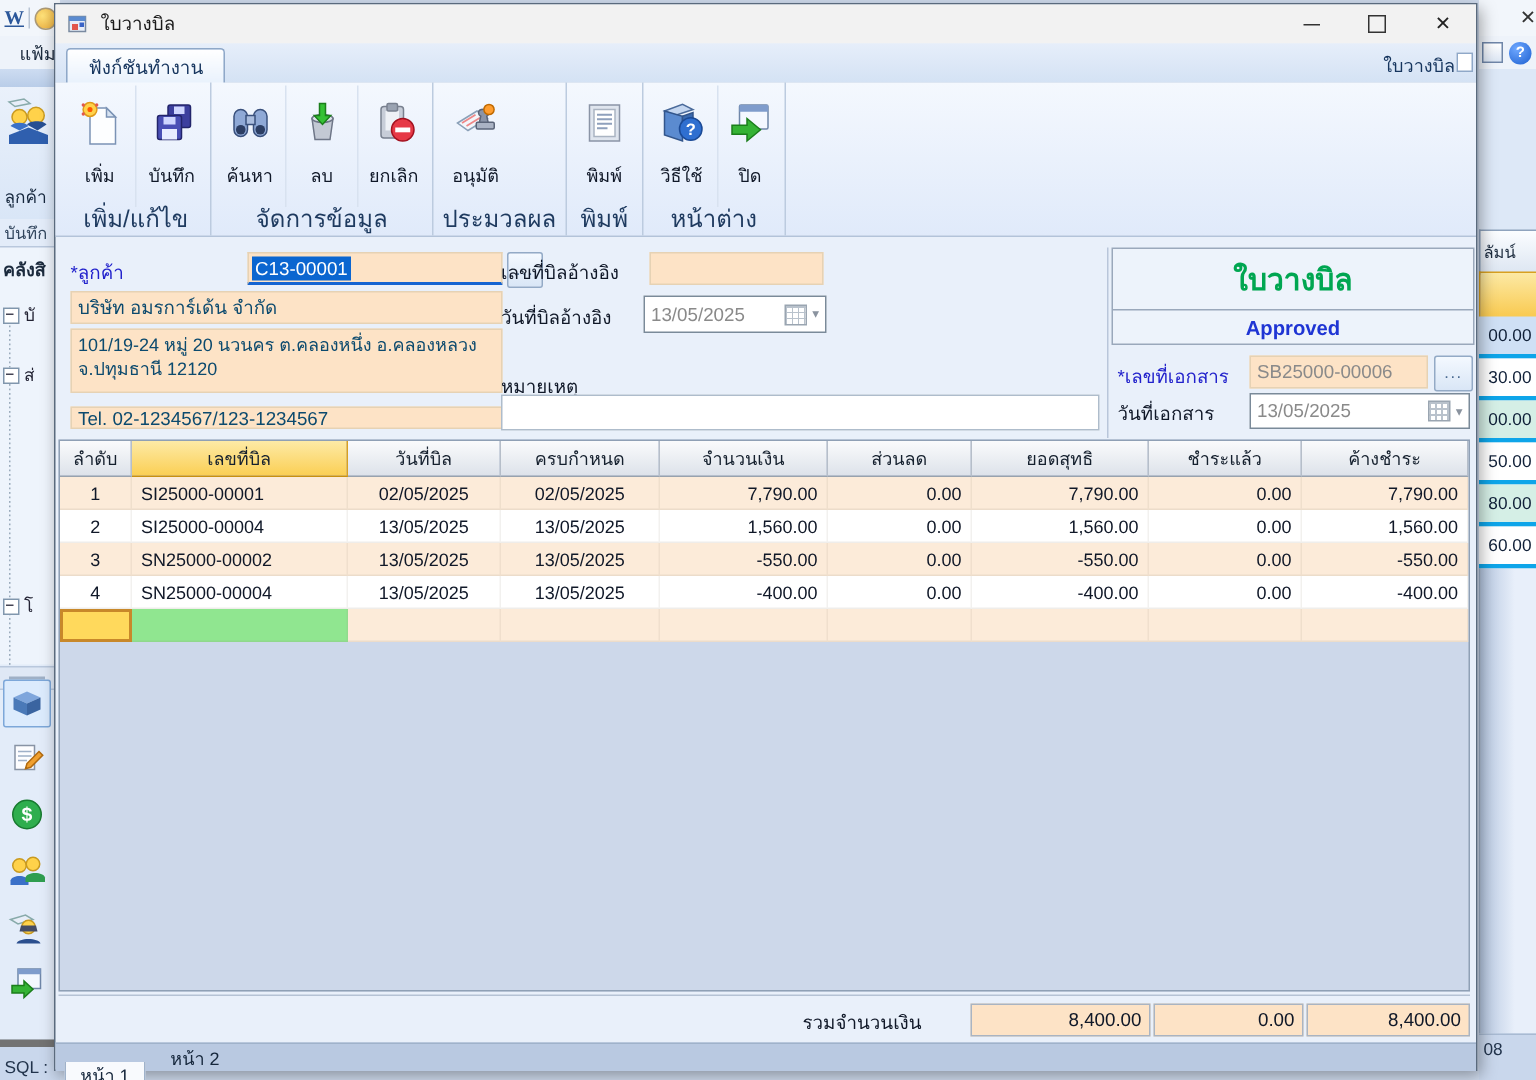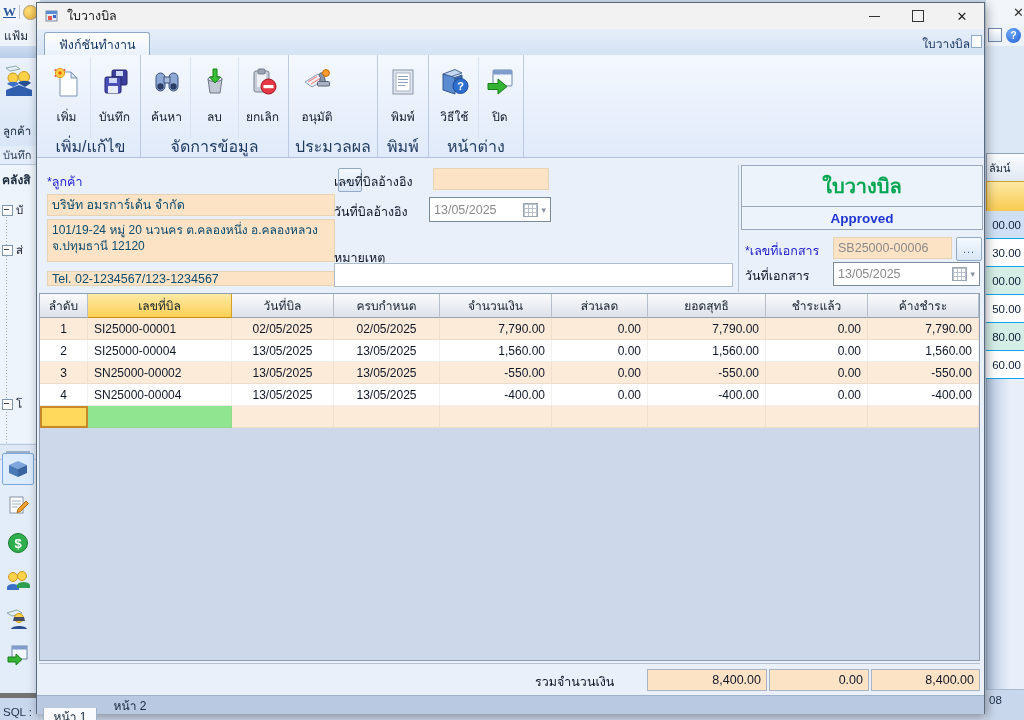--- a/index.html
+++ b/index.html
@@ -5,21 +5,21 @@
   html,body{margin:0;padding:0;}
   body{font-family:"Liberation Sans","DejaVu Sans",sans-serif;background:#b9c9e1;}
   .screen{position:relative;width:1024px;height:720px;overflow:hidden;background:#cfdbed;}
   .abs{position:absolute;}
   
   .bg-left{position:absolute;left:0;top:0;width:37px;height:720px;background:#e3ecf9;border-right:1px solid #aebfd6;}
   .bg-topbar{position:absolute;left:0;top:0;width:37px;height:24px;background:#f2f6fb;display:flex;align-items:center;gap:3px;padding-left:3px;}
   .w-logo{color:#2b579a;font-weight:bold;font-size:13px;text-decoration:underline;font-family:"Liberation Serif","DejaVu Serif",serif;}
   .tb-sep{width:1px;height:14px;background:#b8c4d4;}
   .palette{width:13px;height:13px;border-radius:50%;background:radial-gradient(circle at 35% 35%,#ffe27a,#e8a93a);border:1px solid #a97;position:relative;}
-  .bg-menu{position:absolute;left:0;top:24px;width:37px;height:22px;font-size:12px;color:#1b2a3d;display:flex;align-items:center;padding-left:4px;background:#eef3fa;}
+  .bg-menu{position:absolute;left:0;top:24px;width:37px;height:22px;font-size:12px;color:#1b2a3d;display:flex;align-items:center;padding-left:13px;background:#eef3fa;}
   .bg-band{position:absolute;left:0;top:46px;width:37px;height:12px;background:linear-gradient(#cddcf1,#b9cde8);}
   .bg-bigbtn{position:absolute;left:0;top:58px;width:37px;height:88px;background:linear-gradient(#eaf1fb,#d9e6f7);}
   .bg-bigbtn .lbl{position:absolute;left:0;top:64px;width:37px;text-align:left;padding-left:3px;font-size:11.5px;color:#15273d;}
   .bg-caption{position:absolute;left:0;top:146px;width:37px;font-size:11px;color:#33475f;padding-left:3px;}
   .bg-nav{position:absolute;left:0;top:164px;width:37px;height:278px;background:#eef4fc;border-top:1px solid #b9c8dd;}
   .bg-nav .hdr{font-size:12px;font-weight:bold;color:#1b2a3d;padding:5px 0 0 2px;}
   .tree-item{position:absolute;left:2px;display:flex;align-items:center;gap:3px;font-size:11.5px;color:#223;}
   .expander{width:9px;height:9px;border:1px solid #8096ad;background:#fff;position:relative;flex:0 0 auto;}
   .expander::after{content:"";position:absolute;left:1px;top:3px;width:5px;height:1px;background:#44join5;background:#445;}
   .tree-line{position:absolute;left:6px;width:1px;background-image:linear-gradient(#9ab 1px,transparent 1px);background-size:1px 3px;}
@@ -29,21 +29,21 @@
   .side-ic.hl{background:#dcebfd;border:1px solid #7da7d9;border-radius:2px;left:2px;}
   .bg-status-l{position:absolute;left:0;top:693px;width:37px;height:27px;background:#c9d7ec;border-top:5px solid #737373;font-size:11.5px;color:#22344c;display:flex;align-items:center;padding-left:3px;}
   
   .bg-right{position:absolute;left:986px;top:0;width:38px;height:720px;background:#dde8f7;}
   .bg-right-top{position:absolute;left:986px;top:0;width:38px;height:24px;background:#f2f6fb;display:flex;align-items:center;justify-content:flex-end;padding-right:6px;font-size:13px;color:#333;}
   .bg-right-icons{position:absolute;left:986px;top:24px;width:38px;height:22px;display:flex;align-items:center;gap:4px;padding-left:2px;background:#eef3fa;}
   .mini-grid-ic{width:12px;height:12px;border:1px solid #6f86a8;background:linear-gradient(#fff,#dce6f4);}
   .help-circle{width:15px;height:15px;border-radius:50%;background:radial-gradient(circle at 35% 30%,#6fa8ff,#1c5fd0);color:#fff;font-size:10px;font-weight:bold;display:flex;align-items:center;justify-content:center;}
   .col-btn{position:absolute;left:986px;top:153px;width:38px;height:28px;background:linear-gradient(#fbfdff,#dde6f2);border:1px solid #8fa3bd;border-right:none;font-size:11px;color:#1b2a3d;display:flex;align-items:center;padding-left:2px;}
   .gold-cell{position:absolute;left:986px;top:181px;width:38px;height:30px;background:linear-gradient(#fce9a4,#f9c94e);border:1px solid #d8a020;border-right:none;}
-  .bg-num{position:absolute;left:986px;width:38px;height:28px;font-size:11.5px;color:#102038;display:flex;align-items:center;justify-content:flex-end;padding-right:3px;border-bottom:1px solid #0ea5e9;box-sizing:border-box;}
+  .bg-num{position:absolute;left:986px;width:38px;height:28px;font-size:11.5px;color:#102038;display:flex;align-items:center;justify-content:flex-end;padding-right:3px;border-bottom:3px solid #0ea5e9;box-sizing:border-box;}
   .bg-grad{position:absolute;left:986px;top:379px;width:38px;height:310px;background:linear-gradient(to right,#b5c6e0,#e8effa 60%);border-left:1px solid #9fb2ca;}
   .bg-status-r{position:absolute;left:986px;top:689px;width:38px;height:31px;background:#c9d7ec;border-top:1px solid #a8bad2;font-size:11.5px;color:#22344c;display:flex;align-items:flex-start;padding:4px 0 0 3px;}
   
   .dialog{position:absolute;left:36px;top:2px;width:949px;height:712px;background:#e9f0fa;border:1px solid #5a6a7d;box-shadow:2px 3px 10px rgba(0,0,0,.35);box-sizing:border-box;}
   .titlebar{position:absolute;left:0;top:0;width:947px;height:26px;background:#f2f2f2;display:flex;align-items:center;}
   .titlebar .t-icon{margin-left:7px;}
   .titlebar .t-text{margin-left:7px;font-size:12.5px;color:#1a1a1a;}
   .win-btns{position:absolute;right:0;top:0;height:26px;display:flex;}
   .win-btn{width:44px;height:26px;display:flex;align-items:center;justify-content:center;color:#222;font-size:13px;}
   .glyph-min{width:11px;height:1px;background:#333;}
@@ -366,20 +366,23 @@
               </svg>
             </span>
             <span class="bl">ปิด</span>
           </div>
         </div>
         <div class="gcap">หน้าต่าง</div>
       </div>
     </div>
 
     <span class="flabel req" style="left:10px;top:169px">*ลูกค้า</span>
+    <div class="custfield" style="left:128px;top:165px;width:170px;height:22px">
+      <span class="sel">C13-00001</span>
+    </div>
     <div class="dots-btn" style="left:301px;top:165px;width:22px;height:22px">...</div>
     <div class="ofield" style="left:10px;top:191px;width:288px;height:22px">บริษัท อมรการ์เด้น จำกัด</div>
     <div class="ofield" style="left:10px;top:216px;width:288px;height:43px;align-items:flex-start;padding-top:2px;line-height:1.35;white-space:normal;font-size:12px">101/19-24 หมู่ 20 นวนคร ต.คลองหนึ่ง อ.คลองหลวง จ.ปทุมธานี 12120</div>
     <div class="ofield" style="left:10px;top:268px;width:288px;height:15px">Tel. 02-1234567/123-1234567</div>
 
     <span class="flabel" style="left:297px;top:169px">เลขที่บิลอ้างอิง</span>
     <div class="ofield" style="left:396px;top:165px;width:116px;height:22px"></div>
     <span class="flabel" style="left:297px;top:199px">วันที่บิลอ้างอิง</span>
     <div class="datebox" style="left:392px;top:194px;width:122px;height:25px">
       <span>13/05/2025</span>

